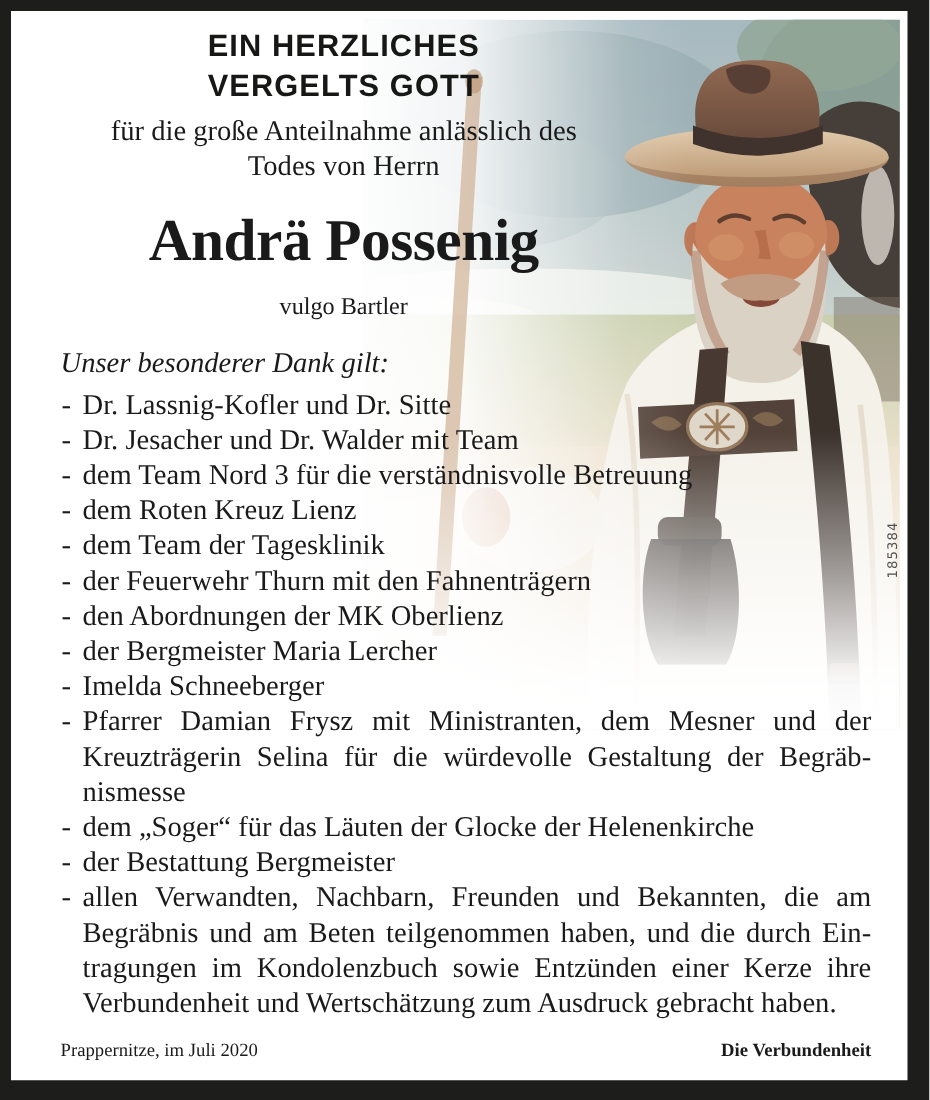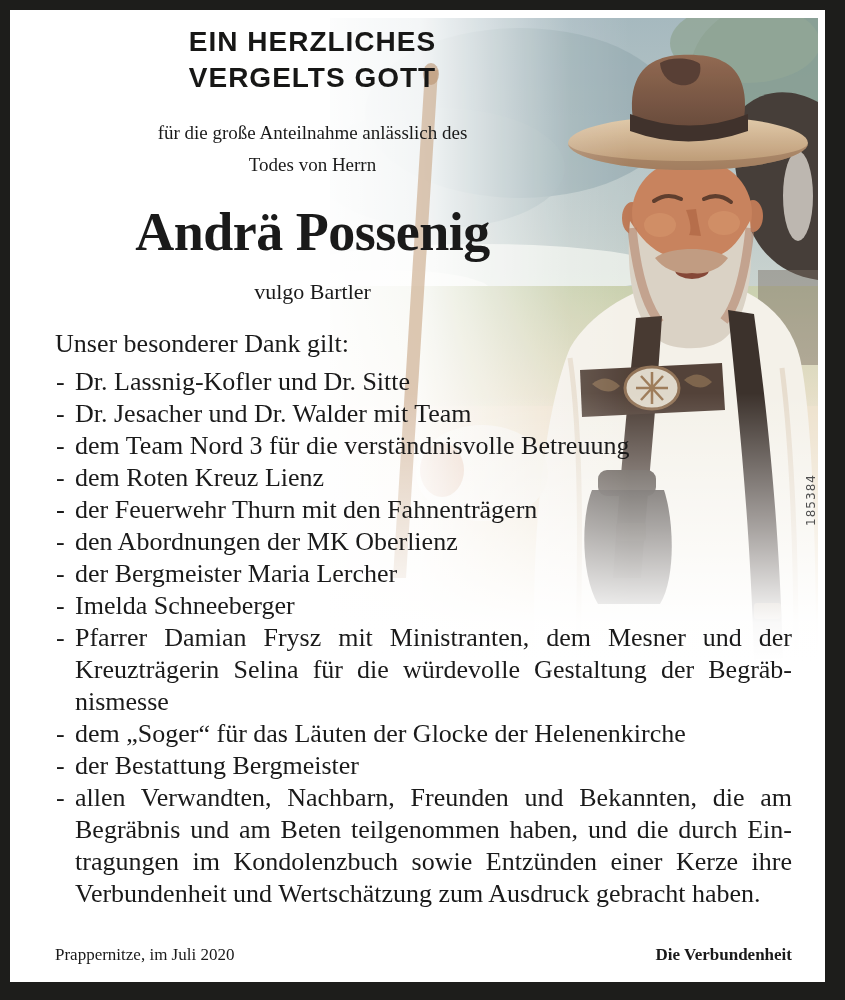--- a/index.html
+++ b/index.html
@@ -33,25 +33,25 @@
   .content{position:absolute;inset:0;z-index:2;padding:14px 27px 0 45px;box-sizing:border-box;}
 
   .header{width:515px;text-align:center;}
   .title{
     font-family:"Liberation Sans", sans-serif;
     font-weight:800;
     font-size:28px;line-height:36px;
     letter-spacing:1px;
     color:#171716;
   }
-  .intro{margin-top:21px;font-size:19px;line-height:32px;}
+  .intro{margin-top:7px;font-size:26px;line-height:32px;}
   .name{margin-top:21px;font-weight:bold;font-size:54px;line-height:60px;letter-spacing:-0.5px;}
   .vulgo{margin-top:16px;font-weight:normal;font-size:22px;line-height:28px;}
 
-  .dank-intro{margin-top:22px;font-size:26px;line-height:32px;text-align:left;}
+  .dank-intro{margin-top:22px;font-size:26px;line-height:32px;text-align:left;font-style:italic;}
 
   ul.thanks{
     list-style:none;margin:6px 0 0 0;padding:0;
     font-size:26px;line-height:32px;
     width:737px;
   }
   ul.thanks li{
     position:relative;
     padding-left:20px;
     text-align:justify;
@@ -193,21 +193,21 @@
         <div class="vulgo">vulgo Bartler</div>
       </div>
 
       <div class="dank-intro">Unser besonderer Dank gilt:</div>
 
       <ul class="thanks">
         <li><span class="dash">-</span><span>Dr. Lassnig-Kofler und Dr. Sitte</span></li>
         <li><span class="dash">-</span><span>Dr. Jesacher und Dr. Walder mit Team</span></li>
         <li><span class="dash">-</span><span>dem Team Nord 3 für die verständnisvolle Betreuung</span></li>
         <li><span class="dash">-</span><span>dem Roten Kreuz Lienz</span></li>
-        <li><span class="dash">-</span></li>
+        <li><span class="dash">-</span><span>dem Team der Tagesklinik</span></li>
         <li><span class="dash">-</span><span>der Feuerwehr Thurn mit den Fahnenträgern</span></li>
         <li><span class="dash">-</span><span>den Abordnungen der MK Oberlienz</span></li>
         <li><span class="dash">-</span><span>der Bergmeister Maria Lercher</span></li>
         <li><span class="dash">-</span><span>Imelda Schneeberger</span></li>
         <li><span class="dash">-</span><span>Pfarrer Damian Frysz mit Ministranten, dem Mesner und der Kreuzträgerin Selina für die würdevolle Gestaltung der Begräb­nismesse</span></li>
         <li><span class="dash">-</span><span>dem „Soger“ für das Läuten der Glocke der Helenenkirche</span></li>
         <li><span class="dash">-</span><span>der Bestattung Bergmeister</span></li>
         <li><span class="dash">-</span><span>allen Verwandten, Nachbarn, Freunden und Bekannten, die am Begräbnis und am Beten teilgenommen haben, und die durch Ein­tragungen im Kondolenzbuch sowie Entzünden einer Kerze ihre Verbundenheit und Wertschätzung zum Ausdruck gebracht haben.</span></li>
       </ul>
 

